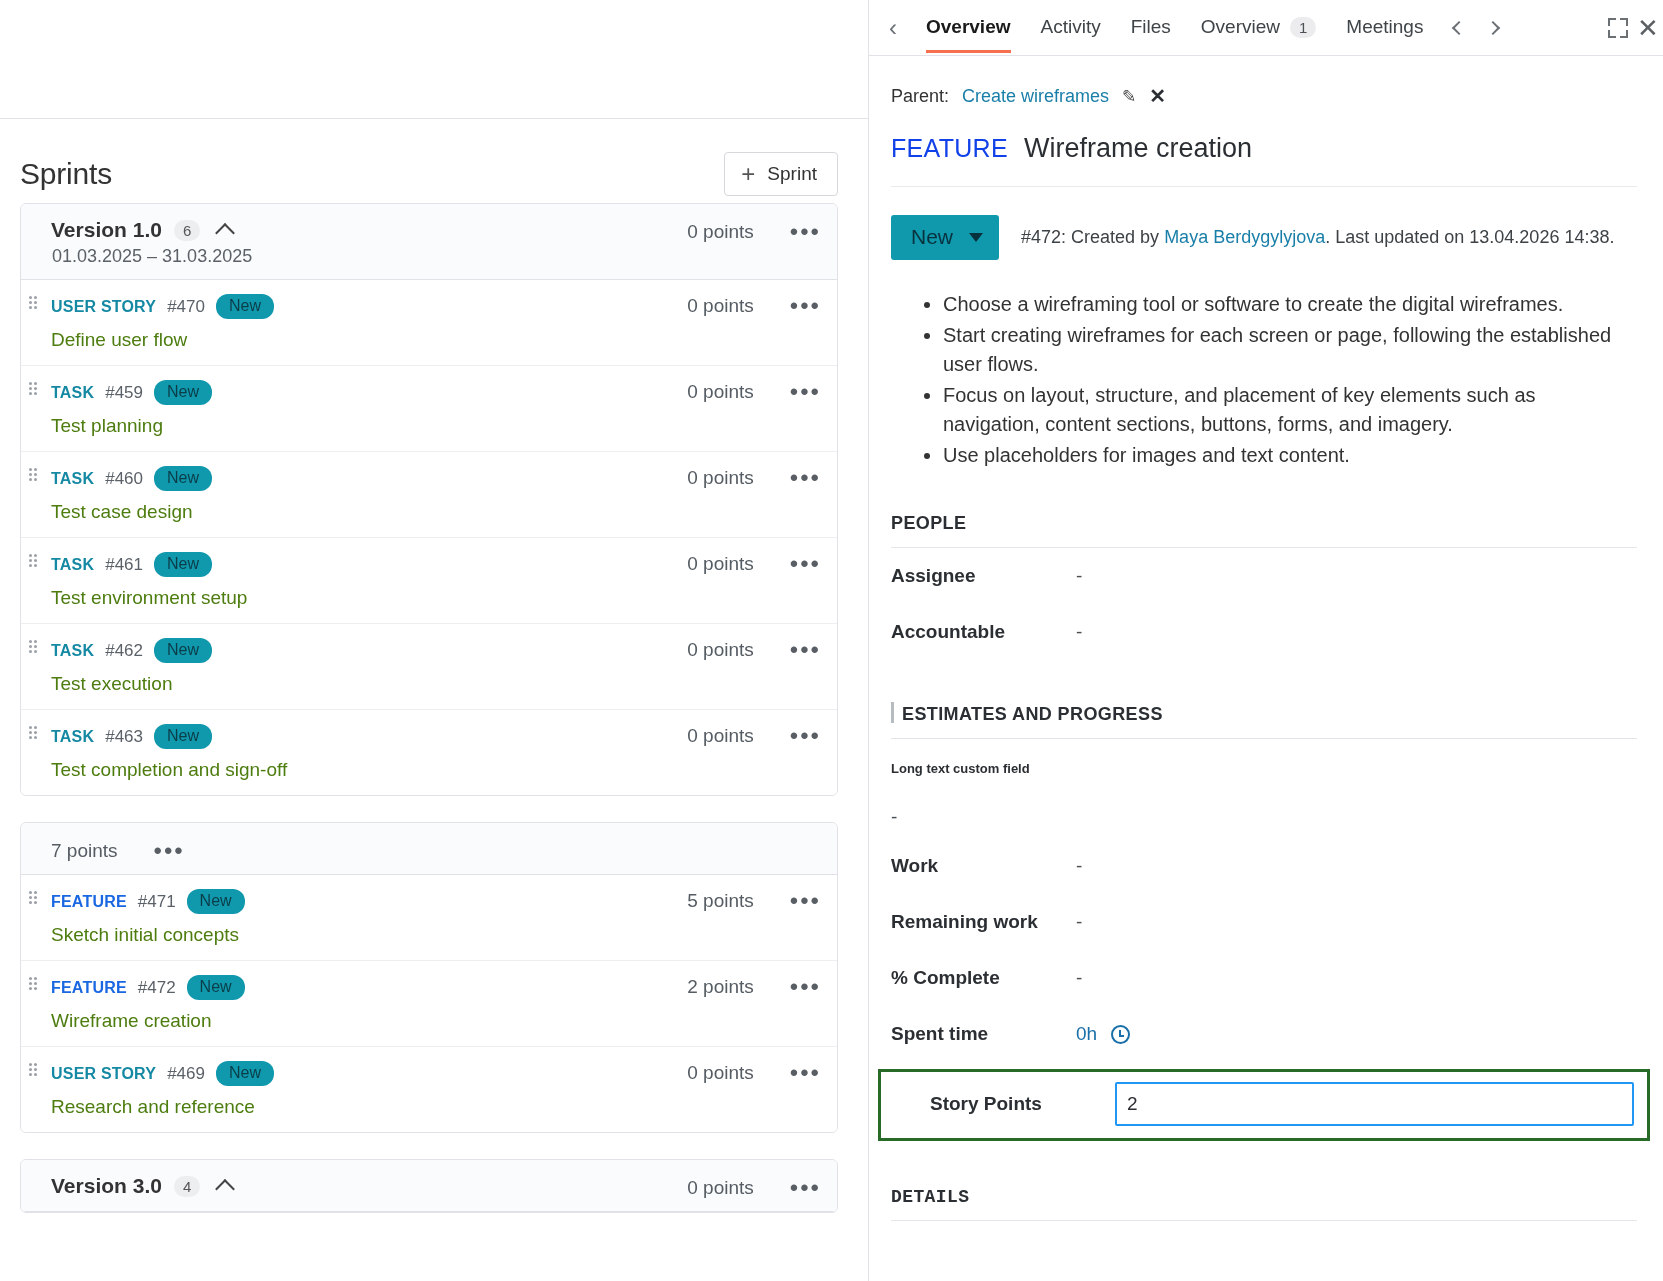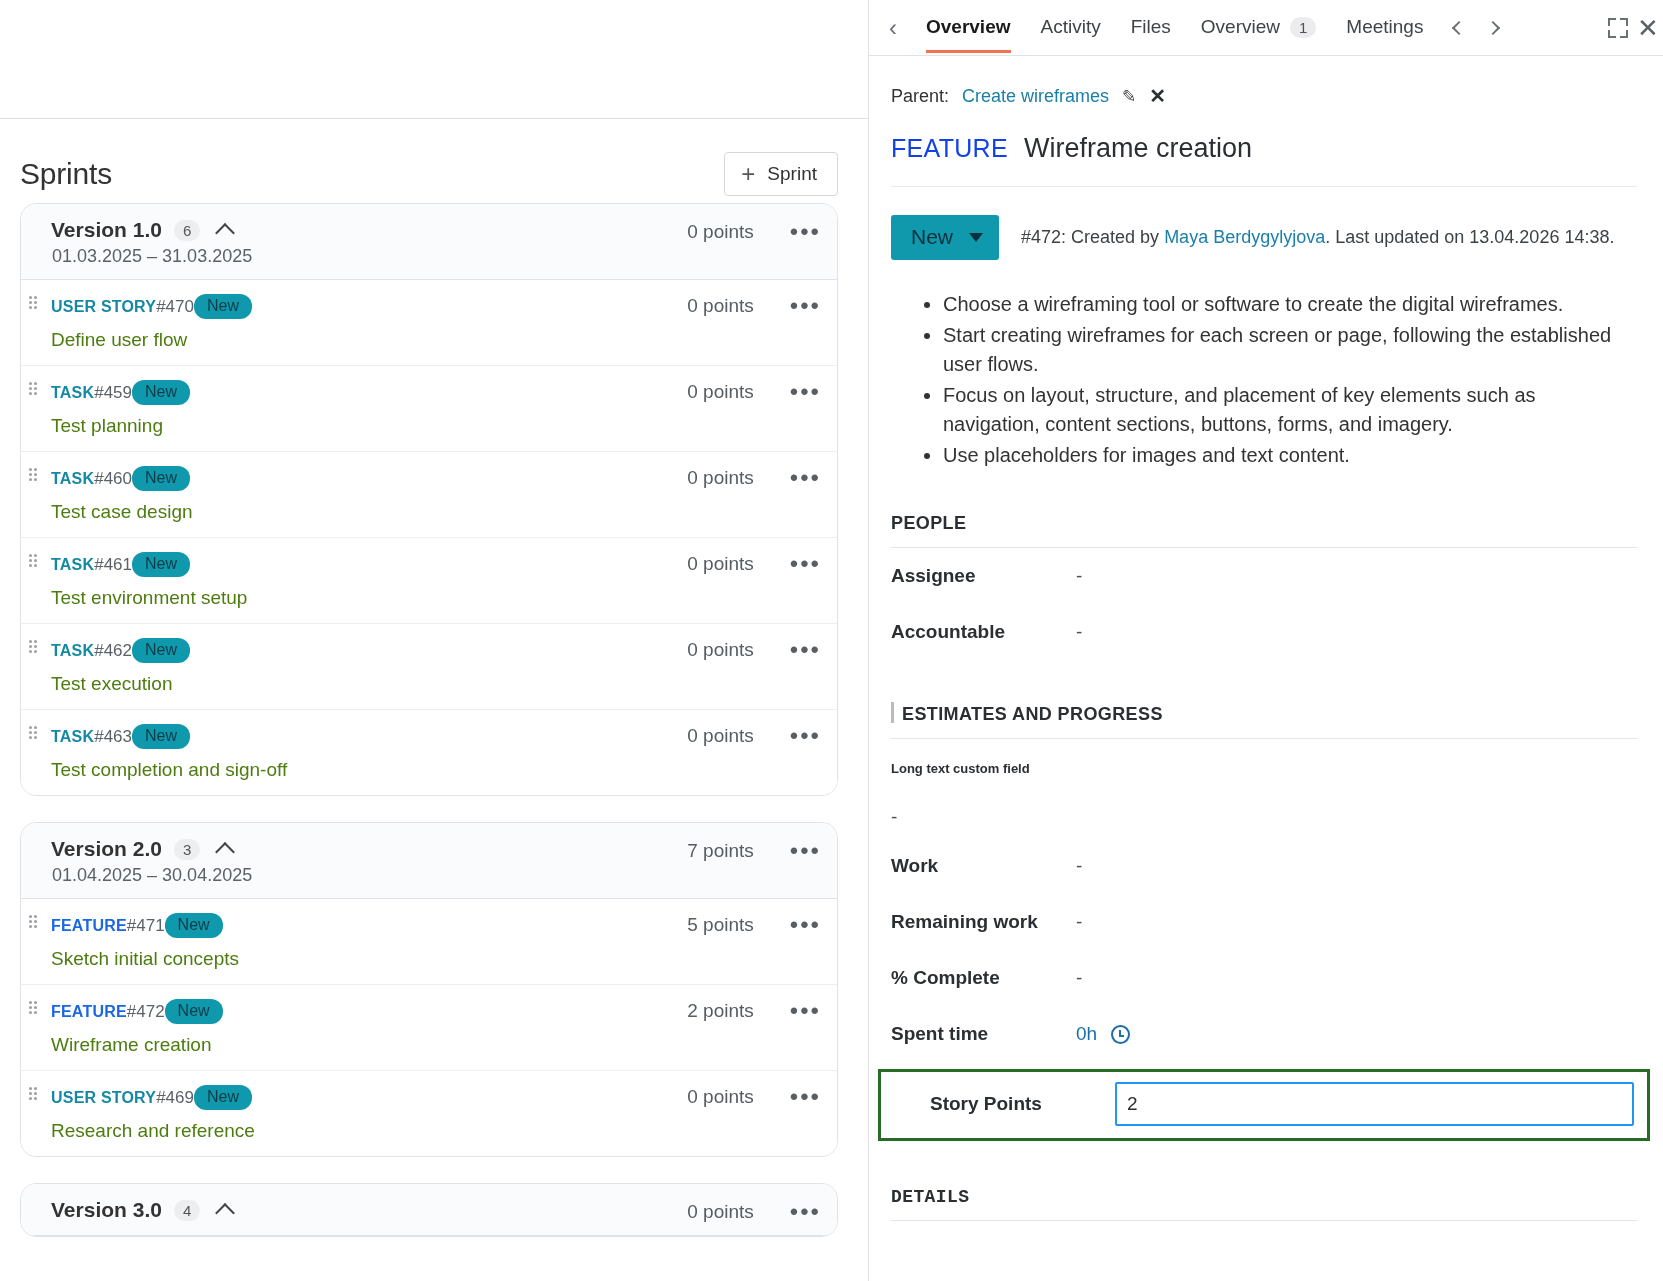--- a/index.html
+++ b/index.html
@@ -40,21 +40,21 @@
     padding: 9px 20px 9px 16px;
     font-size: 19px; color: #333333;
     cursor: pointer;
   }
   .plus-icon { font-size: 24px; line-height: 1; color: #555; font-weight: 300; }
 
   .sprint-list { padding: 0 30px 0 20px; }
 
   .sprint-group {
     border: 1px solid #e0e2e7;
-    border-radius: 16px;
+    border-radius: 6px;
     margin-bottom: 26px;
     overflow: hidden;
     background: #ffffff;
   }
   .sprint-group-head {
     background: #fafbfc;
     border-bottom: 1px solid #e0e2e7;
     padding: 14px 16px 12px 30px;
     display: flex; align-items: flex-start; justify-content: space-between;
   }
@@ -76,21 +76,21 @@
   .dots { font-size: 24px; color: #585e64; letter-spacing: 2px; line-height: 12px; cursor: pointer; }
 
   .wi-row {
     border-bottom: 1px solid #eceef0;
     padding: 14px 16px 14px 30px;
     display: flex; justify-content: space-between; align-items: flex-start;
     background: #fff;
   }
   .wi-row:last-child { border-bottom: none; }
   .wi-left { display: flex; flex-direction: column; gap: 10px; position: relative; }
-  .wi-meta { display: flex; align-items: center; }
+  .wi-meta { display: flex; align-items: center; gap: 11px; }
   .drag-handle {
     position: absolute; left: -22px; top: 2px;
     width: 9px; height: 15px;
     display: grid; grid-template-columns: 3px 3px; grid-template-rows: 3px 3px 3px;
     gap: 2px;
   }
   .drag-handle i { display: block; width: 3px; height: 3px; background: #9aa0a6; border-radius: 50%; }
   .wi-type { font-size: 16px; font-weight: 700; letter-spacing: 0.2px; }
   .wi-type.feature { color: #1a67e2; }
   .wi-type.task { color: #1589a3; }
@@ -419,28 +419,20 @@
           </div>
           <div class="wi-right">
             <span class="points">0 points</span>
             <span class="dots">•••</span>
           </div>
         </div>
       </div>
 
       <div class="sprint-group">
         <div class="sprint-group-head">
-          <div class="sprint-head-left">
-            <div class="sprint-head-row1">
-              <span class="sprint-name">Version 2.0</span>
-              <span class="sprint-count">3</span>
-              <span class="chev-up"></span>
-            </div>
-            <div class="sprint-dates">01.04.2025 – 30.04.2025</div>
-          </div>
           <div class="sprint-head-right">
             <span class="points">7 points</span>
             <span class="dots">•••</span>
           </div>
         </div>
 
         <div class="wi-row">
           <div class="wi-left">
             <span class="drag-handle">
                 <i></i>

